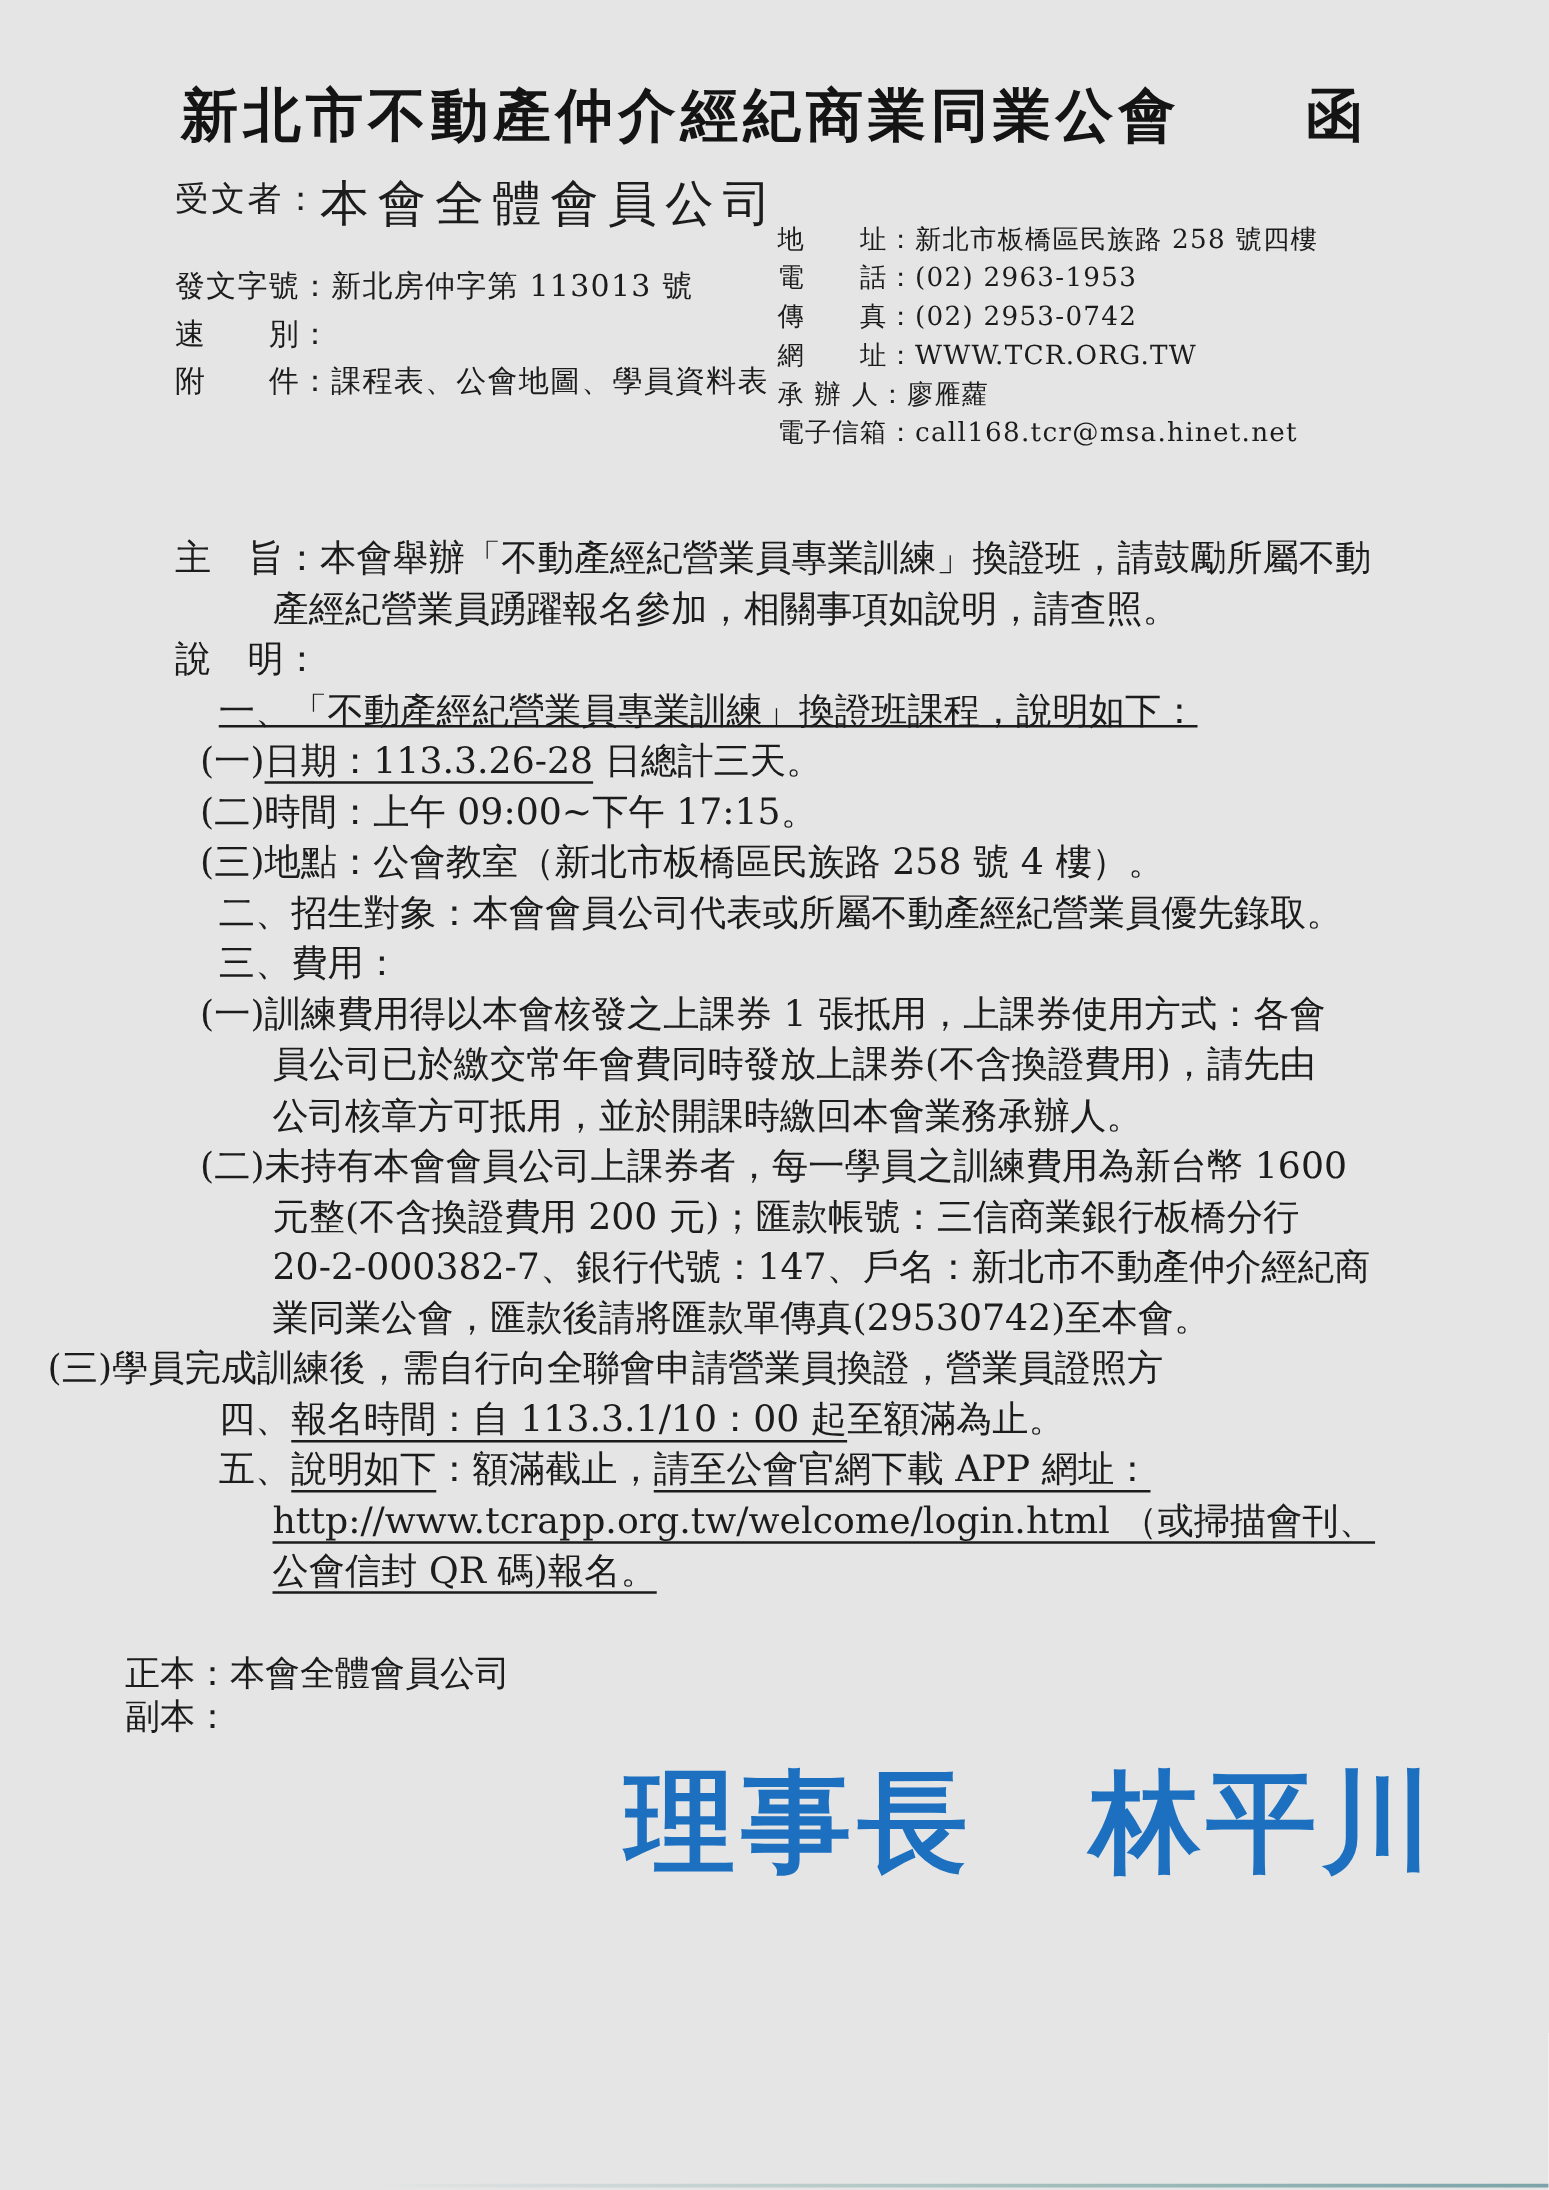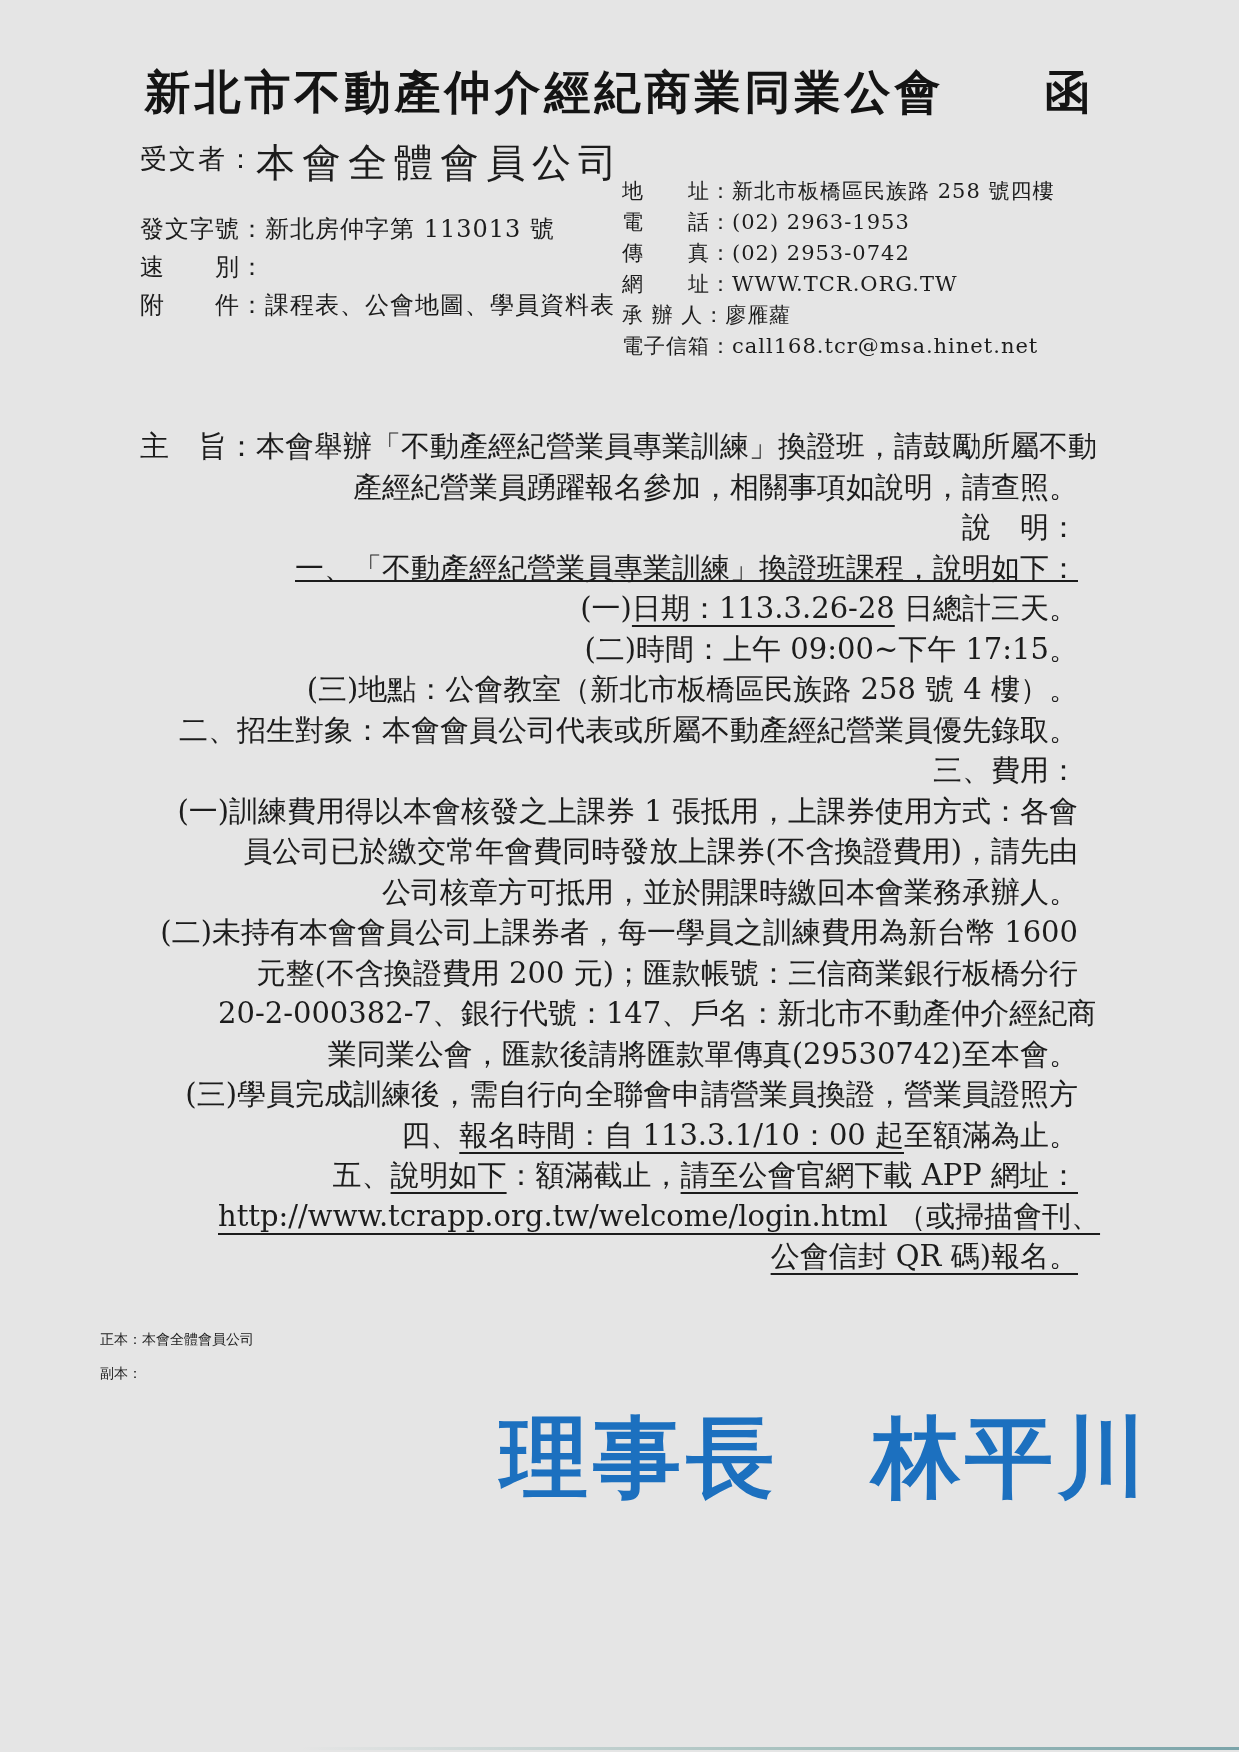--- a/index.html
+++ b/index.html
@@ -10,24 +10,24 @@
   .title {
     position:absolute; top:62px; left:0; width:100%; text-align:center;
     font-size:46px; font-weight:700; letter-spacing:4px; color:#141414; white-space:pre;
   }
   .recipient { position:absolute; top:136px; left:140px; white-space:pre; }
   .recipient .lbl { font-size:27px; letter-spacing:2px; vertical-align:8px; }
   .recipient .val { font-size:39px; font-weight:400; letter-spacing:7px; }
   .meta-left  { position:absolute; top:210px; left:140px; font-size:24px; line-height:38px; letter-spacing:1px; }
   .meta-right { position:absolute; top:176px; left:622px; font-size:21px; line-height:31px; letter-spacing:1px; }
   .meta-left div, .meta-right div { white-space:pre; }
-  .body { position:absolute; top:426px; left:0; width:1078px; font-size:29px; line-height:40.5px;text-align:right; }
+  .body { position:absolute; top:426px; left:0; width:1078px; font-size:29px; line-height:40.5px; }
   .line { white-space:pre; }
   .u { text-decoration:underline; text-underline-offset:7px; text-decoration-thickness:2px; }
-  .copies { position:absolute; left:100px; top:1322px; font-size:14px; line-height:34px; }
+  .copies { position:absolute; left:100px; top:1322px; font-size:28px; line-height:34px; }
   .copies div { white-space:pre; }
   .signature {
     position:absolute; left:500px; top:1405px; font-size:88px; font-weight:700;
     letter-spacing:5px; white-space:pre; line-height:1.2;
   }
   .bottom-strip {
     position:absolute; left:300px; right:0; bottom:2px; height:3px;
     background:linear-gradient(to right, rgba(45,122,115,0), rgba(45,122,115,0.35) 55%, rgba(35,110,120,0.55));
   }
 </style>
@@ -65,21 +65,21 @@
       <div class="line" style="padding-left: 160px;"><span>(三)地點：公會教室（新北市板橋區民族路 258 號 4 樓）。</span></div>
       <div class="line" style="padding-left: 175px;"><span>二、招生對象：本會會員公司代表或所屬不動產經紀營業員優先錄取。</span></div>
       <div class="line" style="padding-left: 175px;"><span>三、費用：</span></div>
       <div class="line" style="padding-left: 160px;"><span>(一)訓練費用得以本會核發之上課券 1 張抵用，上課券使用方式：各會</span></div>
       <div class="line" style="padding-left: 218px;"><span>員公司已於繳交常年會費同時發放上課券(不含換證費用)，請先由</span></div>
       <div class="line" style="padding-left: 218px;"><span>公司核章方可抵用，並於開課時繳回本會業務承辦人。</span></div>
       <div class="line" style="padding-left: 160px;"><span>(二)未持有本會會員公司上課券者，每一學員之訓練費用為新台幣 1600</span></div>
       <div class="line" style="padding-left: 218px;"><span>元整(不含換證費用 200 元)；匯款帳號：三信商業銀行板橋分行</span></div>
       <div class="line" style="padding-left: 218px;"><span>20-2-000382-7、銀行代號：147、戶名：新北市不動產仲介經紀商</span></div>
       <div class="line" style="padding-left: 218px;"><span>業同業公會，匯款後請將匯款單傳真(29530742)至本會。</span></div>
-      <div class="line" style=""><span>(三)學員完成訓練後，需自行向全聯會申請營業員換證，營業員證照方</span></div>
+      <div class="line" style=" margin-left: 38px;"><span>(三)學員完成訓練後，需自行向全聯會申請營業員換證，營業員證照方</span></div>
       <div class="line" style="padding-left: 175px;"><span>四、</span><span class="u">報名時間：自 113.3.1/10：00 起</span><span>至額滿為止。</span></div>
       <div class="line" style="padding-left: 175px;"><span>五、</span><span class="u">說明如下</span><span>：額滿截止，</span><span class="u">請至公會官網下載 APP 網址：</span></div>
       <div class="line" style="padding-left: 218px;"><span class="u">http://www.tcrapp.org.tw/welcome/login.html （或掃描會刊、</span></div>
       <div class="line" style="padding-left: 218px;"><span class="u">公會信封 QR 碼)報名。</span></div>
     </div>
 
   <div class="copies">
     <div>正本：本會全體會員公司</div>
     <div>副本：</div>
   </div>

